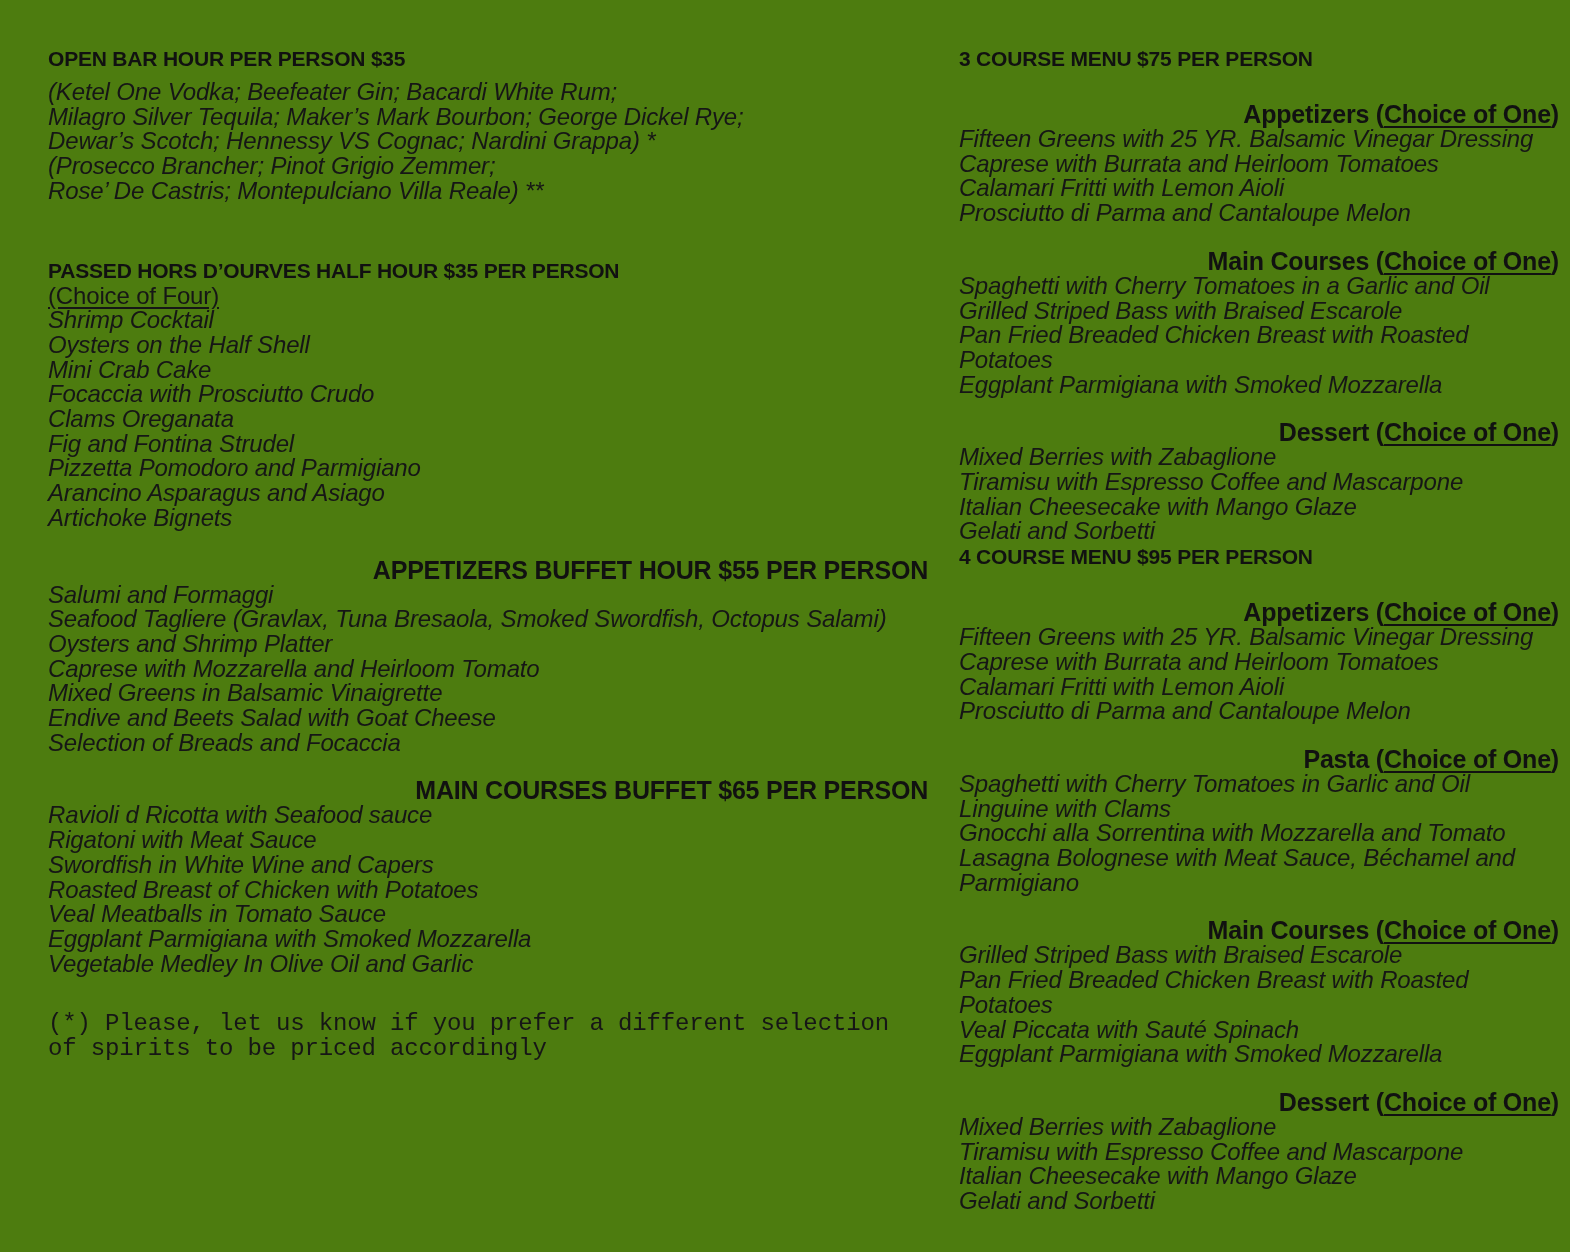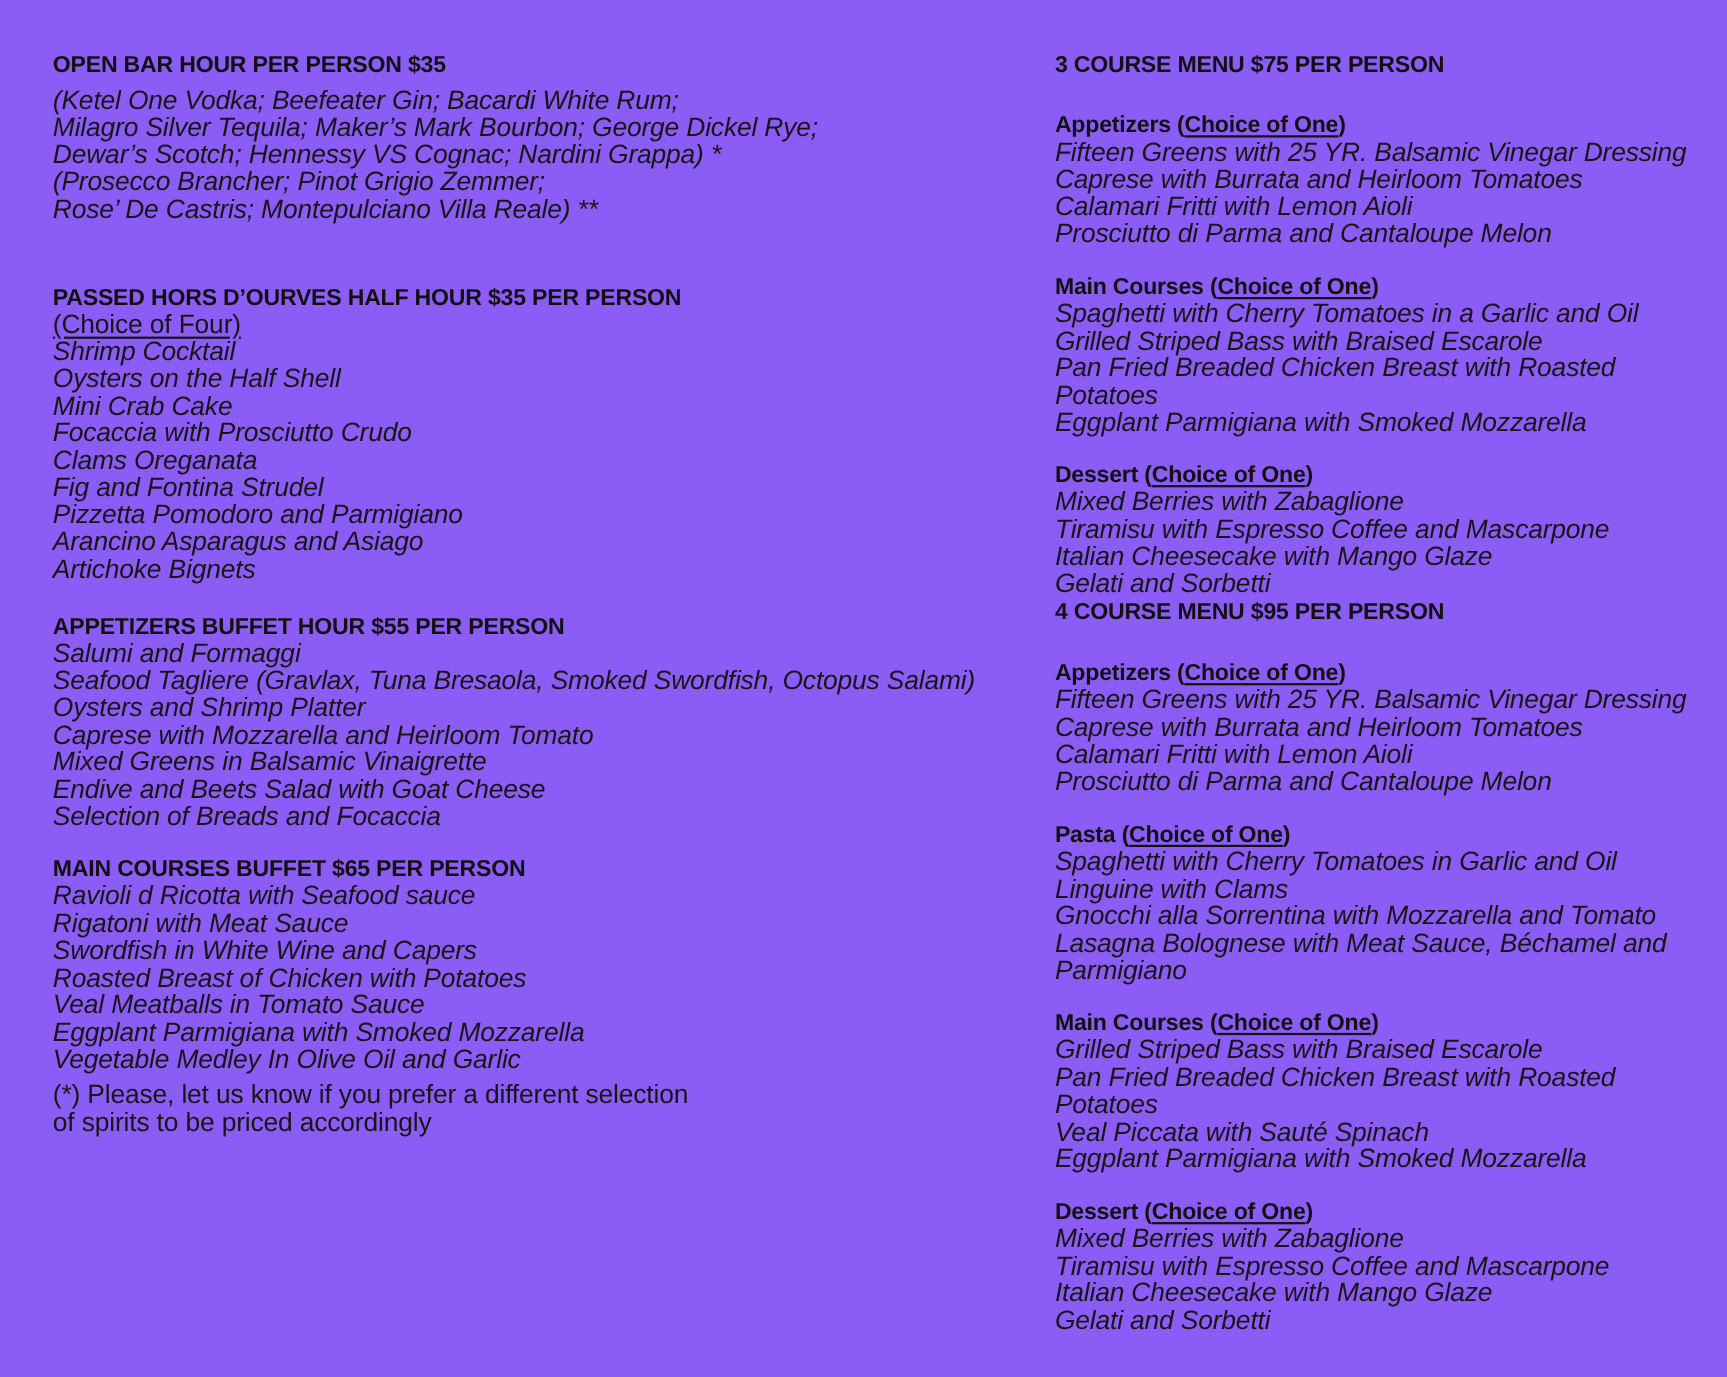--- a/index.html
+++ b/index.html
@@ -2,44 +2,44 @@
 <html><head>
 <meta charset="utf-8">
 <style>
   * { margin:0; padding:0; box-sizing:border-box; }
   html,body { background:#ffffff; }
   body {
     width:1570px; height:1252px;
     font-family:"Liberation Sans", sans-serif;
     color:#111111;
   }
-  .page { position:relative; width:1570px; height:1252px; background:#8b5cf6; overflow:hidden; }
+  .page { position:relative; width:1570px; height:1252px; background:#4d7c0f; overflow:hidden; }
   .col { position:absolute; top:46px; }
   .col-left  { left:48px;  width:880px; }
   .col-right { left:959px; width:600px; }
 
   .h-main {
     font-size:21px; font-weight:700; line-height:26px;
     letter-spacing:-0.2px; color:#111111;
   }
   .h-sub {
-    font-size:21px; font-weight:700; line-height:26px;
-    letter-spacing:-0.2px; color:#111111;
+    font-size:25px; font-weight:700; line-height:26px;
+    letter-spacing:-0.2px; color:#111111;text-align:right;
   }
   .line {
     font-size:24px; line-height:24.7px; letter-spacing:-0.15px; color:#161616;
   }
   .item { font-style:italic; }
   .u { text-decoration:underline; text-underline-offset:3px; }
 
   .sec-title-gap { margin-bottom:8px; }
   .sec-passed            { margin-top:54px; }
   .sec-appetizers-buffet { margin-top:26px; }
   .sec-main-buffet       { margin-top:22px; }
-  .footnote-1 { margin-top:8px; }
+  .footnote-1 { margin-top:36px;font-family:Liberation Mono, monospace; }
   .footnote-2 { margin-top:26px; }
 
   .course       { margin-top:22px; }
   .course-first { margin-top:29px; }
   .menu-block-2 { }
 </style>
 </head>
 <body>
 
 <div class="page">

